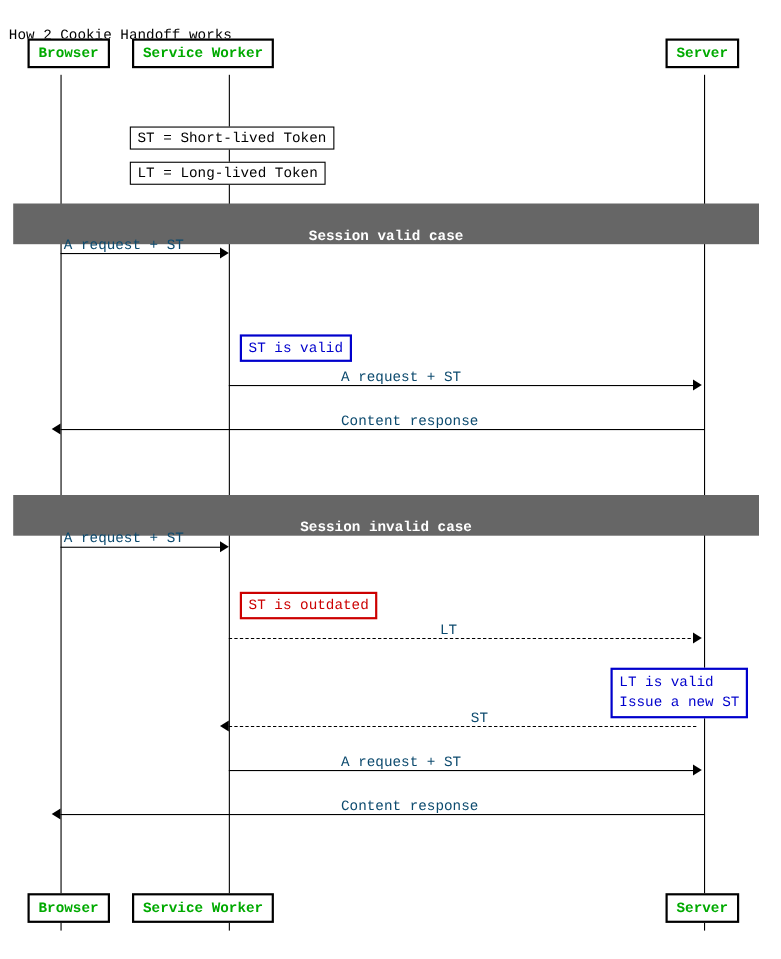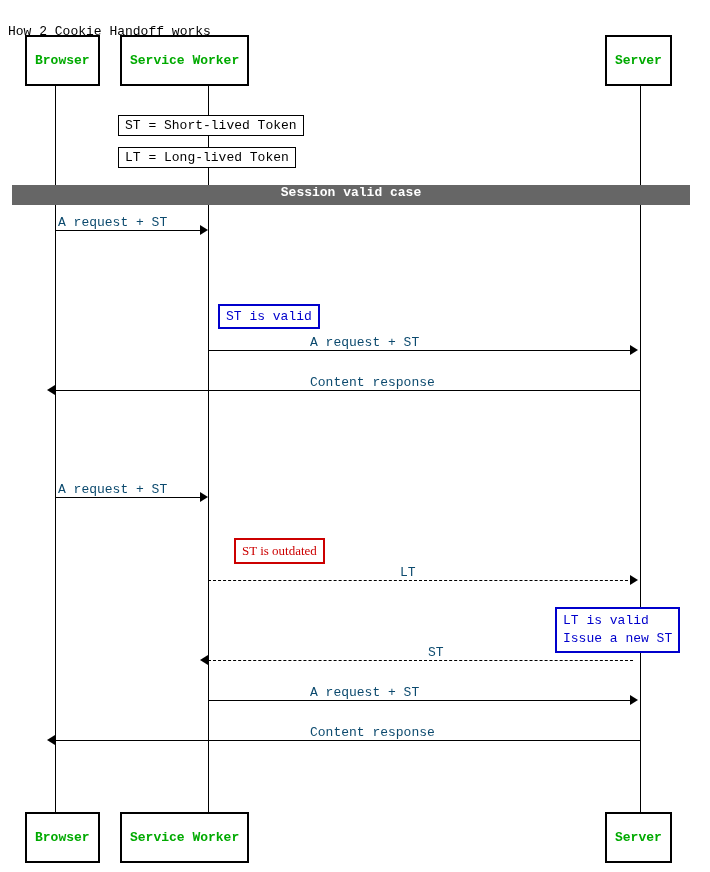--- a/index.html
+++ b/index.html
@@ -22,21 +22,21 @@
       top: 8px;
       left: 8px;
       font-size: 13px;
       color: #000;
       margin-top: 16px;
     }
     
     .actor-box {
       position: absolute;
       border: 2px solid #000;
-      padding: 16px 8px;
+      padding: 4px 8px;
       background: #fff;
       font-size: 13px;
       white-space: nowrap;
       z-index: 10;
     }
     .actor-box.green-text {
       color: #00aa00;
       font-weight: bold;
     }
     
@@ -44,24 +44,24 @@
       position: absolute;
       width: 1px;
       background: #000;
       z-index: 1;
     }
     
     .section-bar {
       position: absolute;
       left: 12px;
       right: 20px;
-      height: 20px;
+      height: 37px;
       background: #666;
       display: flex;
-      align-items: flex-start;
+      align-items: flex-end;
       justify-content: center;
       z-index: 5;
     }
     .section-bar span {
       color: #fff;
       font-weight: bold;
       font-size: 13px;
     }
     
     .arrow-line {
@@ -181,26 +181,29 @@
   </div>
 
   <div class="arrow-line" style="left:208px; top:350px; width:425px;"></div>
   <div class="arrowhead-right" style="left:630px; top:345px;"></div>
   <div class="arrow-label" style="left:310px; top:335px;">A request + ST</div>
 
   <div class="arrow-line" style="left:55px; top:390px; width:585px;"></div>
   <div class="arrowhead-left" style="left:47px; top:385px;"></div>
   <div class="arrow-label" style="left:310px; top:375px;">Content response</div>
 
+  <div class="section-bar" style="top:450px;">
+    <span>Session invalid case</span>
+  </div>
 
   <div class="arrow-line" style="left:55px; top:497px; width:148px;"></div>
   <div class="arrowhead-right" style="left:200px; top:492px;"></div>
   <div class="arrow-label" style="left:58px; top:482px;">A request + ST</div>
 
-  <div class="note-box red" style="left:234px; top:538px;font-family:Liberation Serif, serif;">
+  <div class="note-box red" style="left:218px; top:538px;">
     <span>ST is outdated</span>
   </div>
 
   <div class="arrow-line dashed" style="left:208px; top:580px; width:425px;"></div>
   <div class="arrowhead-right" style="left:630px; top:575px;"></div>
   <div class="arrow-label" style="left:400px; top:565px;">LT</div>
 
   <div class="note-box blue" style="left:555px; top:595px; line-height:1.4;">
     <div>LT is valid</div>
     <div>Issue a new ST</div>

